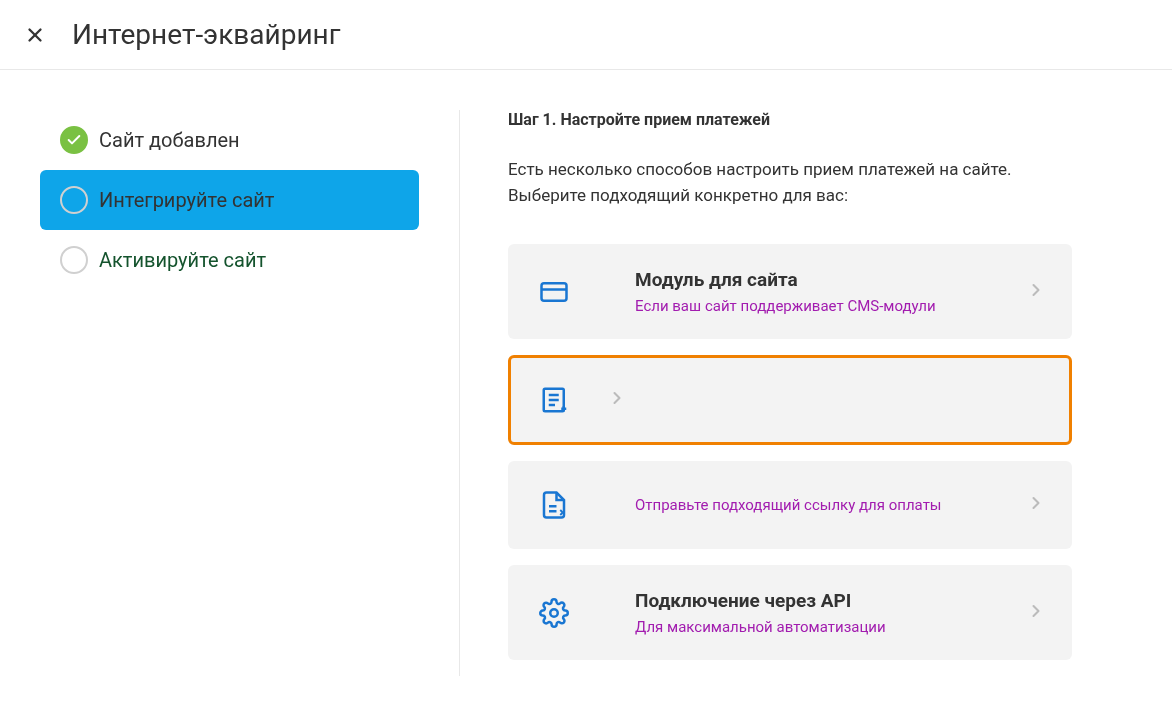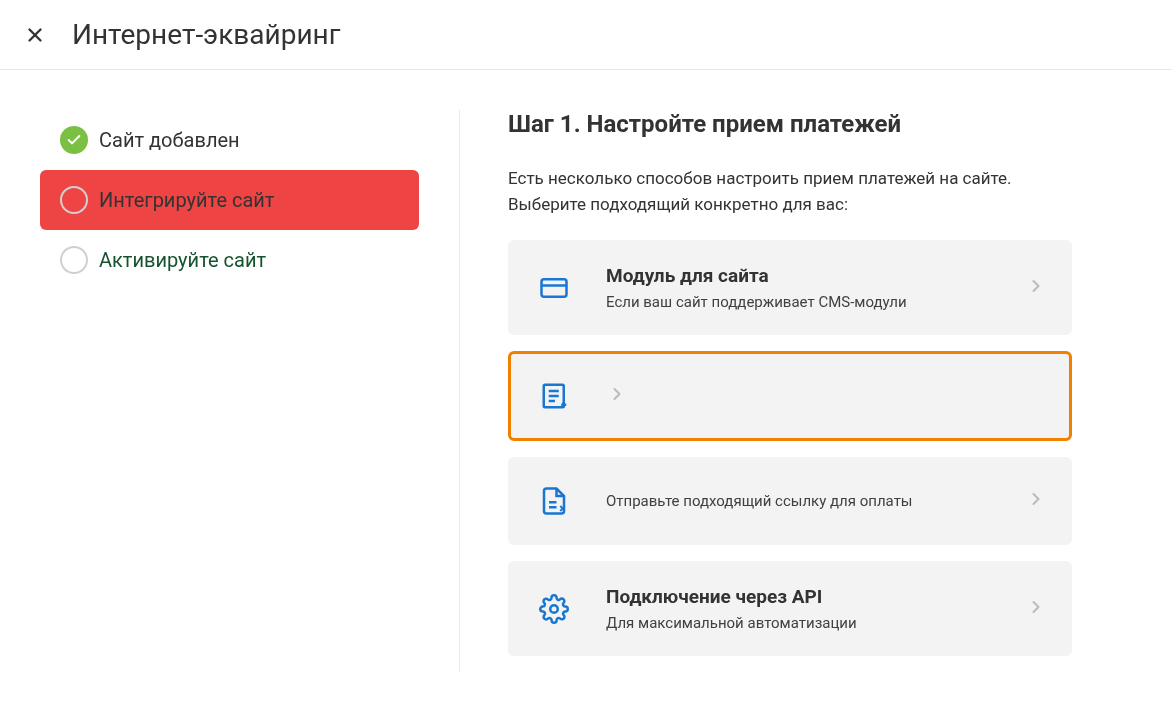--- a/index.html
+++ b/index.html
@@ -41,21 +41,21 @@
     }
     .step-item {
       display: flex;
       align-items: center;
       gap: 11px;
       padding: 16px 20px;
       border-radius: 6px;
       cursor: pointer;
     }
     .step-item.active {
-      background: #ef4444;
+      background: #0ea5e9;
     }
     .step-circle {
       width: 28px;
       height: 28px;
       border-radius: 50%;
       border: 2px solid #d0d0d0;
       display: flex;
       align-items: center;
       justify-content: center;
       flex-shrink: 0;
@@ -73,30 +73,30 @@
     }
     .step-item.inactive .step-label {
       color: #14532d;
     }
     .main {
       flex: 1;
       padding-left: 48px;
       padding-right: 100px;
     }
     .main-title {
-      font-size: 24px;
+      font-size: 16px;
       font-weight: 700;
       color: #333;
       margin-bottom: 28px;
     }
     .main-description {
       font-size: 17px;
       color: #333;
       line-height: 1.5;
-      margin-bottom: 23px;
+      margin-bottom: 36px;
     }
     .option-card {
       display: flex;
       align-items: center;
       background: #f3f3f3;
       border-radius: 6px;
       padding: 22px 24px;
       margin-bottom: 16px;
       cursor: pointer;
       border: 2px solid transparent;
@@ -109,30 +109,31 @@
       height: 40px;
       display: flex;
       align-items: center;
       justify-content: center;
       margin-right: 32px;
       flex-shrink: 0;
       color: #1976d2;
     }
     .option-text {
       flex: 1;
+      margin-left: 29px;
     }
     .option-title {
       font-size: 19px;
       font-weight: 700;
       color: #333;
       margin-bottom: 6px;
     }
     .option-subtitle {
       font-size: 15px;
-      color: #404040;
+      color: #a21caf;
     }
     .option-chevron {
       color: #bbb;
       flex-shrink: 0;
     }
   </style>
 </head>
 <body>
 
 <div class="header">

